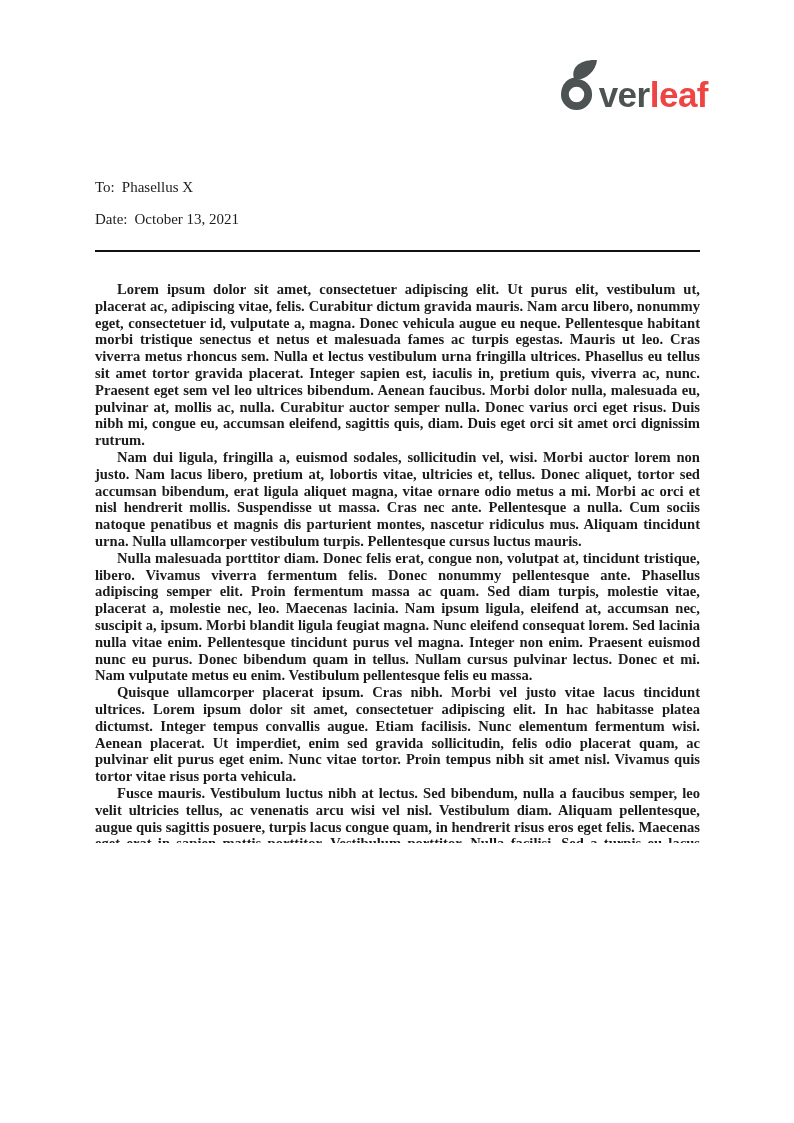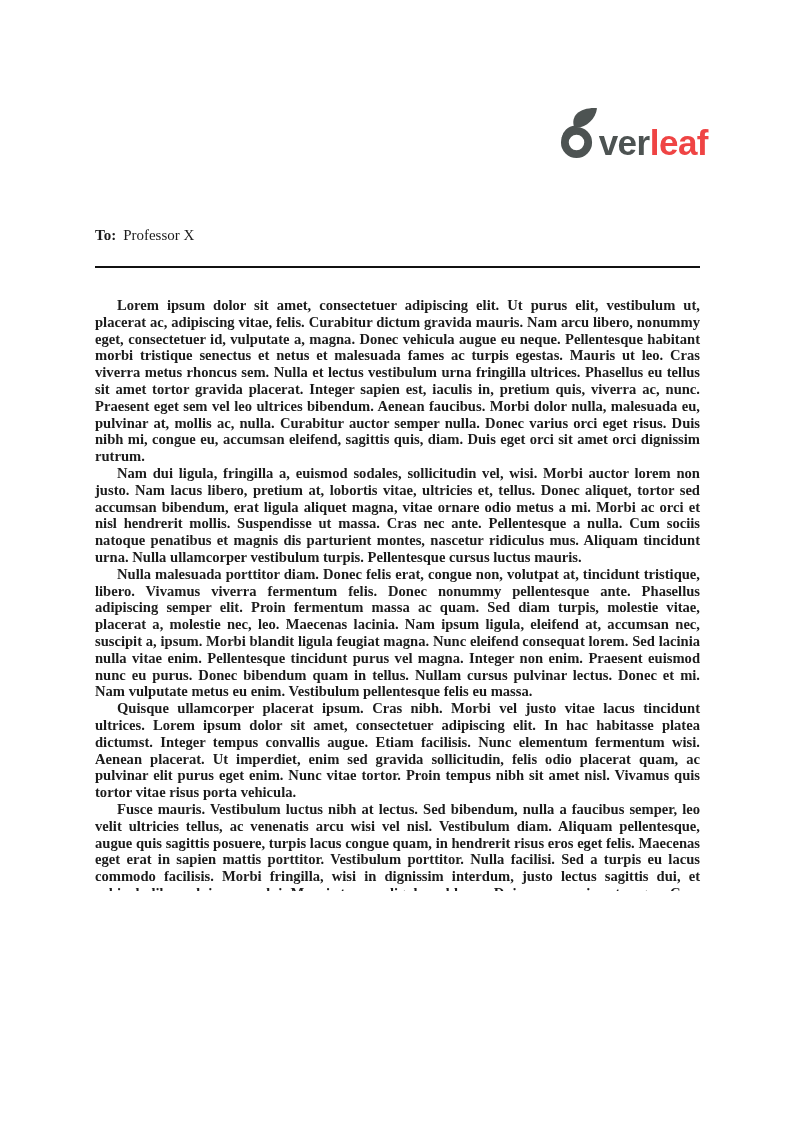--- a/index.html
+++ b/index.html
@@ -8,21 +8,20 @@
     background: #ffffff;
   }
   .page {
     position: relative;
     width: 794px;
     height: 843px;
     background: #ffffff;
     overflow: hidden;
     font-family: "Liberation Serif", serif;
     color: #1c1c1c;
-    margin-top: 48px;
   }
 
   
   .logo {
     position: absolute;
     top: 57px;
     right: 86px;
     display: flex;
     align-items: flex-end;
   }
@@ -47,21 +46,21 @@
     left: 95px;
     top: 178px;
     width: 605px;
   }
 
   .memo-field {
     font-size: 15px;
     line-height: 18px;
     margin: 0 0 14px 0;
   }
-  .memo-field .label { font-weight: 700; }
+  .memo-field .label { font-weight: 400; }
   .memo-field .value { margin-left: 7px; }
 
   .divider {
     width: 100%;
     height: 2px;
     background: #111111;
     border: none;
     margin: 22px 0 0 0;
   }
 
@@ -101,21 +100,24 @@
       <circle cx="21.5" cy="39" r="12.2" fill="none" stroke="#4d5352" stroke-width="8.2"></circle>
     </svg>
     <span class="logo-text dark">ver</span>
     <span class="logo-text green">leaf</span>
   </div>
 
   <div class="content">
 
     <div class="memo-header">
       <p class="memo-field">
-        <span class="label">To:</span><span class="value">Professor X</span>
+        <span class="label">To:</span><span class="value">Phasellus X</span>
+      </p>
+      <p class="memo-field">
+        <span class="label">Date:</span><span class="value">October 13, 2021</span>
       </p>
     </div>
 
     <div class="divider"></div>
 
     <div class="body-text">
       <p>Lorem ipsum dolor sit amet, consectetuer adipiscing elit. Ut purus elit, vestibulum ut, placerat ac, adipiscing vitae, felis. Curabitur dictum gravida mauris. Nam arcu libero, nonummy eget, consectetuer id, vulputate a, magna. Donec vehicula augue eu neque. Pellentesque habitant morbi tristique senectus et netus et malesuada fames ac turpis egestas. Mauris ut leo. Cras viverra metus rhoncus sem. Nulla et lectus vestibulum urna fringilla ultrices. Phasellus eu tellus sit amet tortor gravida placerat. Integer sapien est, iaculis in, pretium quis, viverra ac, nunc. Praesent eget sem vel leo ultrices bibendum. Aenean faucibus. Morbi dolor nulla, malesuada eu, pulvinar at, mollis ac, nulla. Curabitur auctor semper nulla. Donec varius orci eget risus. Duis nibh mi, congue eu, accumsan eleifend, sagittis quis, diam. Duis eget orci sit amet orci dignissim rutrum.</p>
       <p>Nam dui ligula, fringilla a, euismod sodales, sollicitudin vel, wisi. Morbi auctor lorem non justo. Nam lacus libero, pretium at, lobortis vitae, ultricies et, tellus. Donec aliquet, tortor sed accumsan bibendum, erat ligula aliquet magna, vitae ornare odio metus a mi. Morbi ac orci et nisl hendrerit mollis. Suspendisse ut massa. Cras nec ante. Pellentesque a nulla. Cum sociis natoque penatibus et magnis dis parturient montes, nascetur ridiculus mus. Aliquam tincidunt urna. Nulla ullamcorper vestibulum turpis. Pellentesque cursus luctus mauris.</p>
       <p>Nulla malesuada porttitor diam. Donec felis erat, congue non, volutpat at, tincidunt tristique, libero. Vivamus viverra fermentum felis. Donec nonummy pellentesque ante. Phasellus adipiscing semper elit. Proin fermentum massa ac quam. Sed diam turpis, molestie vitae, placerat a, molestie nec, leo. Maecenas lacinia. Nam ipsum ligula, eleifend at, accumsan nec, suscipit a, ipsum. Morbi blandit ligula feugiat magna. Nunc eleifend consequat lorem. Sed lacinia nulla vitae enim. Pellentesque tincidunt purus vel magna. Integer non enim. Praesent euismod nunc eu purus. Donec bibendum quam in tellus. Nullam cursus pulvinar lectus. Donec et mi. Nam vulputate metus eu enim. Vestibulum pellentesque felis eu massa.</p>
       <p>Quisque ullamcorper placerat ipsum. Cras nibh. Morbi vel justo vitae lacus tincidunt ultrices. Lorem ipsum dolor sit amet, consectetuer adipiscing elit. In hac habitasse platea dictumst. Integer tempus convallis augue. Etiam facilisis. Nunc elementum fermentum wisi. Aenean placerat. Ut imperdiet, enim sed gravida sollicitudin, felis odio placerat quam, ac pulvinar elit purus eget enim. Nunc vitae tortor. Proin tempus nibh sit amet nisl. Vivamus quis tortor vitae risus porta vehicula.</p>

